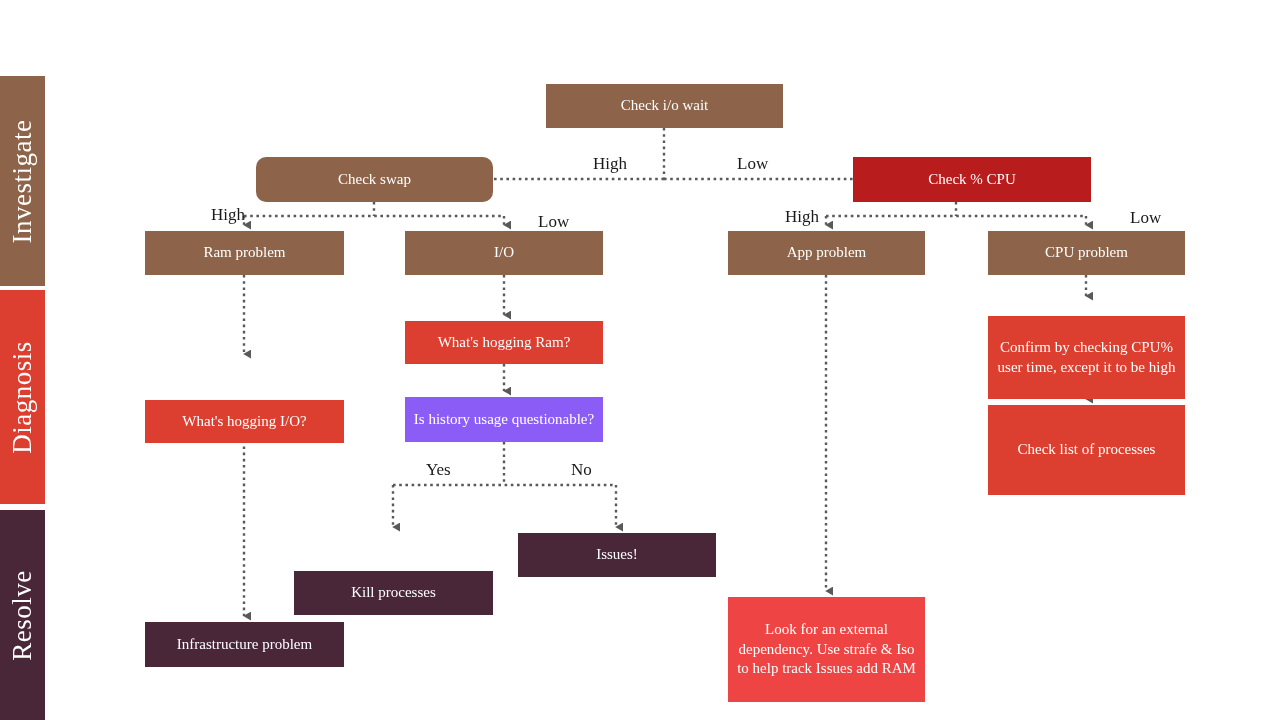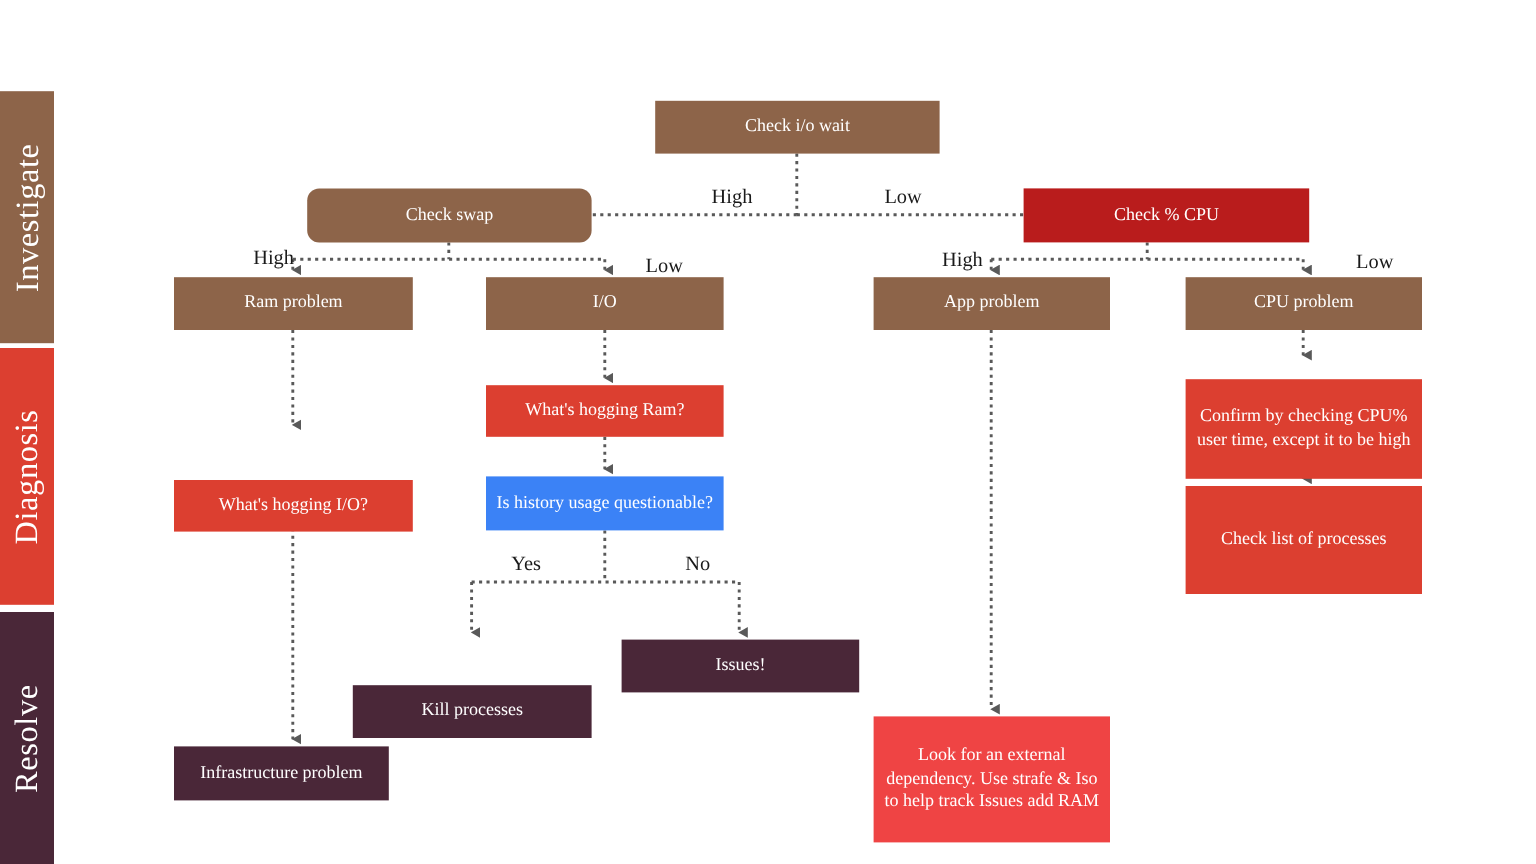--- a/index.html
+++ b/index.html
@@ -144,26 +144,26 @@
       <div class="node" style="left: 546px; top: 84px; width: 237px; height: 44px; background: rgb(141, 100, 73);">Check i/o wait</div>
       <div class="node" style="left: 256px; top: 157px; width: 237px; height: 45px; background: rgb(141, 100, 73); border-radius: 10px;">Check swap</div>
       <div class="node" style="left: 837px; top: 157px; width: 238px; height: 45px; background: #b91c1c; margin-left: 16px;">Check % CPU</div>
       <div class="node" style="left: 145px; top: 231px; width: 199px; height: 44px; background: rgb(141, 100, 73);">Ram problem</div>
       <div class="node" style="left: 405px; top: 231px; width: 198px; height: 44px; background: rgb(141, 100, 73);">I/O</div>
       <div class="node" style="left: 728px; top: 231px; width: 197px; height: 44px; background: rgb(141, 100, 73);">App problem</div>
       <div class="node" style="left: 988px; top: 231px; width: 197px; height: 44px; background: rgb(141, 100, 73);">CPU problem</div>
       <div class="node" style="left: 405px; top: 321px; width: 198px; height: 43px; background: rgb(220, 63, 48);">What's hogging Ram?</div>
       <div class="node" style="left: 988px; top: 302px; width: 197px; height: 83px; background: rgb(220, 63, 48); margin-top: 14px;">Confirm by checking CPU% user time, except it to be high</div>
       <div class="node" style="left: 145px; top: 360px; width: 199px; height: 43px; background: rgb(220, 63, 48); margin-top: 40px;">What's hogging I/O?</div>
-      <div class="node" style="left: 405px; top: 397px; width: 198px; height: 45px; background: #3b82f6;">Is history usage questionable?</div>
+      <div class="node" style="left: 405px; top: 397px; width: 198px; height: 45px; background: #8b5cf6;">Is history usage questionable?</div>
       <div class="node" style="left: 988px; top: 405px; width: 197px; height: 90px; background: rgb(220, 63, 48);">Check list of processes</div>
       <div class="node" style="left: 294px; top: 533px; width: 199px; height: 44px; background: rgb(74, 39, 56); margin-top: 38px;">Kill processes</div>
       <div class="node" style="left: 518px; top: 533px; width: 198px; height: 44px; background: rgb(74, 39, 56);">Issues!</div>
       <div class="node" style="left: 728px; top: 597px; width: 197px; height: 105px; background: #ef4444;">Look for an external dependency. Use strafe &amp; Iso to help track Issues add RAM</div>
-      <div class="node" style="left: 145px; top: 622px; width: 179px; height: 45px; background: rgb(74, 39, 56);">Infrastructure problem</div>
+      <div class="node" style="left: 145px; top: 622px; width: 199px; height: 45px; background: rgb(74, 39, 56);">Infrastructure problem</div>
     </div>
   <div id="edge-labels">
       <div class="edge-label" style="left: 593px; top: 154px;">High</div>
       <div class="edge-label" style="left: 737px; top: 154px;">Low</div>
       <div class="edge-label" style="left: 211px; top: 205px;">High</div>
       <div class="edge-label" style="left: 538px; top: 212px;">Low</div>
       <div class="edge-label" style="left: 785px; top: 207px;">High</div>
       <div class="edge-label" style="left: 1130px; top: 208px;">Low</div>
       <div class="edge-label" style="left: 426px; top: 460px;">Yes</div>
       <div class="edge-label" style="left: 571px; top: 460px;">No</div>

